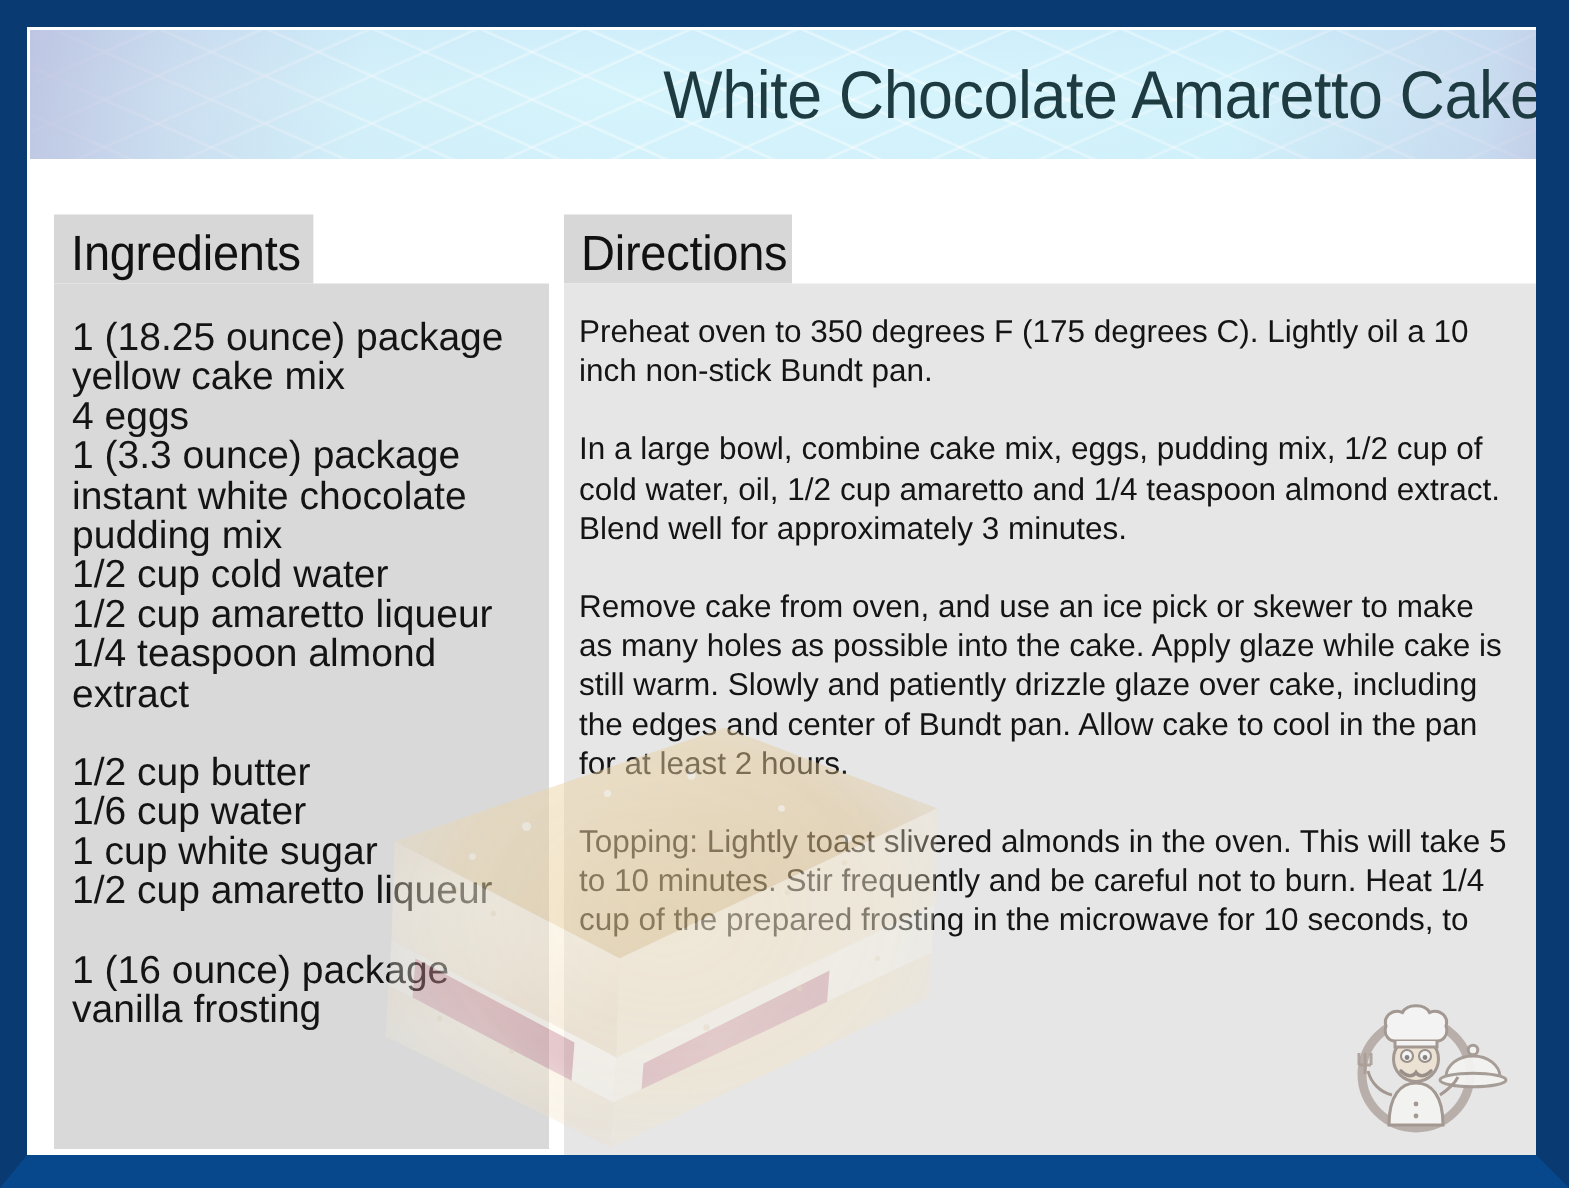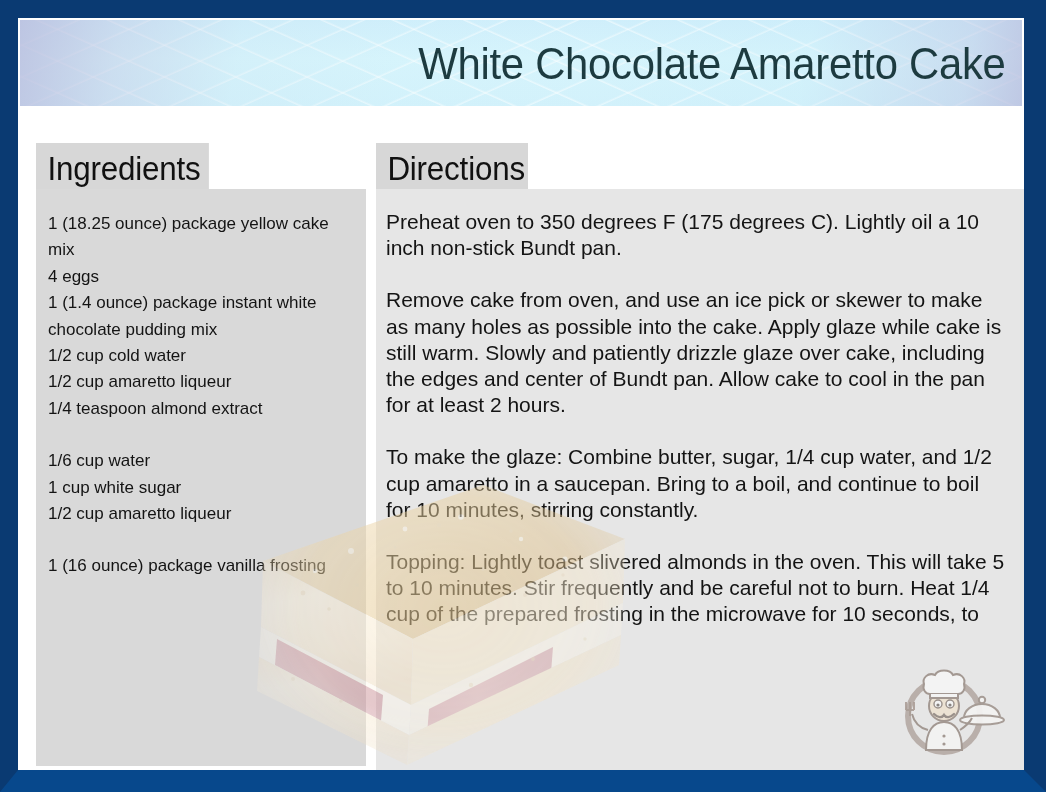--- a/index.html
+++ b/index.html
@@ -57,20 +57,21 @@
         rgba(255,255,255,0.00) 26px,
         rgba(255,255,255,0.55) 27px,
         rgba(255,255,255,0.00) 29px),
       repeating-linear-gradient(-24deg,
         rgba(255,255,255,0.00) 0px,
         rgba(255,255,255,0.00) 26px,
         rgba(255,255,255,0.50) 27px,
         rgba(255,255,255,0.00) 29px),
       linear-gradient(180deg, #cfeefb 0%, #d6f4fc 45%, #d2f1fb 100%);
     overflow: hidden;
+    padding-left: 24px;
   }
   #title-text {
     position: absolute;
     right: 16px;
     top: 50%;
     transform: translateY(-50%) scaleX(0.93);
     transform-origin: right center;
     white-space: nowrap;
     font-size: 45px;
     line-height: 1;
@@ -101,21 +102,21 @@
     box-sizing: border-box;
     overflow: hidden;
   }
 
   
   #ingredients-header { left: 18px; top: 125px; width: 182px; height: 46px; }
   #ingredients-body {
     left: 18px; top: 171px;
     width: 330px; height: 577px;
     padding: 22px 24px 0 12px;
-    font-size: 17px;
+    font-size: 26px;
     line-height: 26.4px;
     background: #d9d9d9;
   }
   #ingredients-body .grp { margin: 0 0 26px 0; }
   #ingredients-body .grp:last-child { margin-bottom: 12px; }
   #ingredients-body .line { white-space: normal; }
 
   
   #directions-header { left: 358px; top: 125px; width: 160px; height: 46px; }
   #directions-body {
@@ -162,41 +163,42 @@
     <div id="title-banner">
       <div id="title-text">White Chocolate Amaretto Cake</div>
     </div>
 
     <div class="col-header" id="ingredients-header">Ingredients</div>
 
     <div class="col-body" id="ingredients-body">
       <div class="grp">
         <div class="line">1 (18.25 ounce) package yellow cake mix</div>
         <div class="line">4 eggs</div>
-        <div class="line">1 (1.4 ounce) package instant white chocolate pudding mix</div>
+        <div class="line">1 (3.3 ounce) package instant white chocolate pudding mix</div>
         <div class="line">1/2 cup cold water</div>
         <div class="line">1/2 cup amaretto liqueur</div>
         <div class="line">1/4 teaspoon almond extract</div>
       </div>
       <div class="grp">
+        <div class="line">1/2 cup butter</div>
         <div class="line">1/6 cup water</div>
         <div class="line">1 cup white sugar</div>
         <div class="line">1/2 cup amaretto liqueur</div>
       </div>
       <div class="grp">
         <div class="line">1 (16 ounce) package vanilla frosting</div>
       </div>
     </div>
 
     <div class="col-header" id="directions-header">Directions</div>
 
     <div class="col-body" id="directions-body">
       <p>Preheat oven to 350 degrees F (175 degrees C). Lightly oil a 10 inch non-stick Bundt pan.</p>
+      <p>In a large bowl, combine cake mix, eggs, pudding mix, 1/2 cup of cold water, oil, 1/2 cup amaretto and 1/4 teaspoon almond extract. Blend well for approximately 3 minutes.</p>
       <p>Remove cake from oven, and use an ice pick or skewer to make as many holes as possible into the cake. Apply glaze while cake is still warm. Slowly and patiently drizzle glaze over cake, including the edges and center of Bundt pan. Allow cake to cool in the pan for at least 2 hours.</p>
-      <p>To make the glaze:  Combine butter, sugar, 1/4 cup water, and 1/2 cup amaretto in a saucepan. Bring to a boil, and continue to boil for 10 minutes, stirring constantly.</p>
       <p>Topping:  Lightly toast slivered almonds in the oven. This will take 5 to 10 minutes. Stir frequently and be careful not to burn. Heat 1/4 cup of the prepared frosting in the microwave for 10 seconds, to</p>
     </div>
 
     <svg id="cake-photo" viewBox="0 0 420 330">
       <defs>
         <linearGradient id="sponge" x1="0" y1="0" x2="0.25" y2="1">
           <stop offset="0%" stop-color="#f6e4c4"></stop>
           <stop offset="30%" stop-color="#fbf1dc"></stop>
           <stop offset="70%" stop-color="#f7e9cf"></stop>
           <stop offset="100%" stop-color="#eeddc0"></stop>

